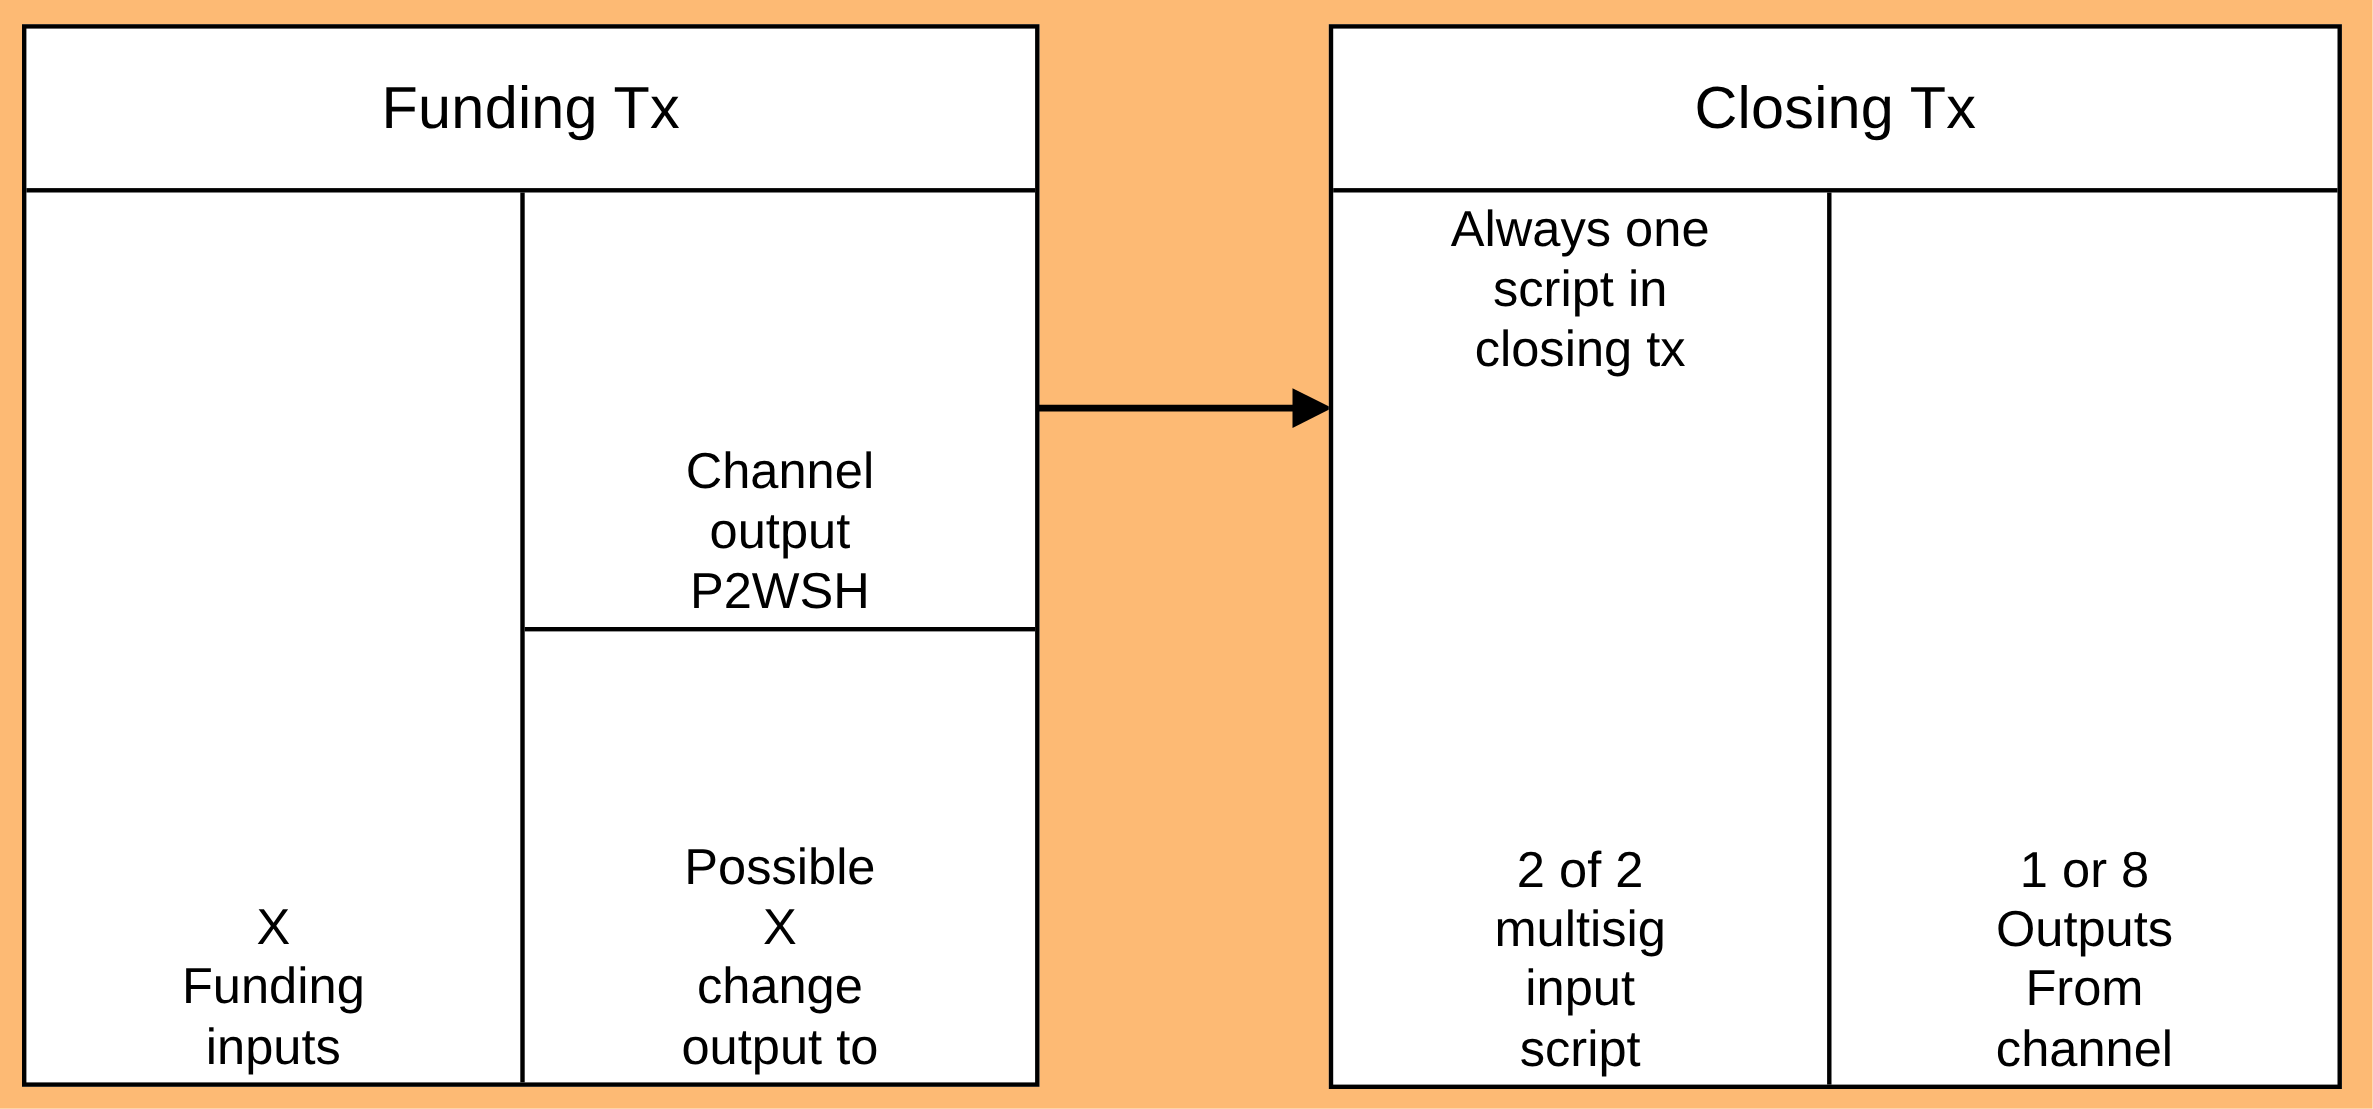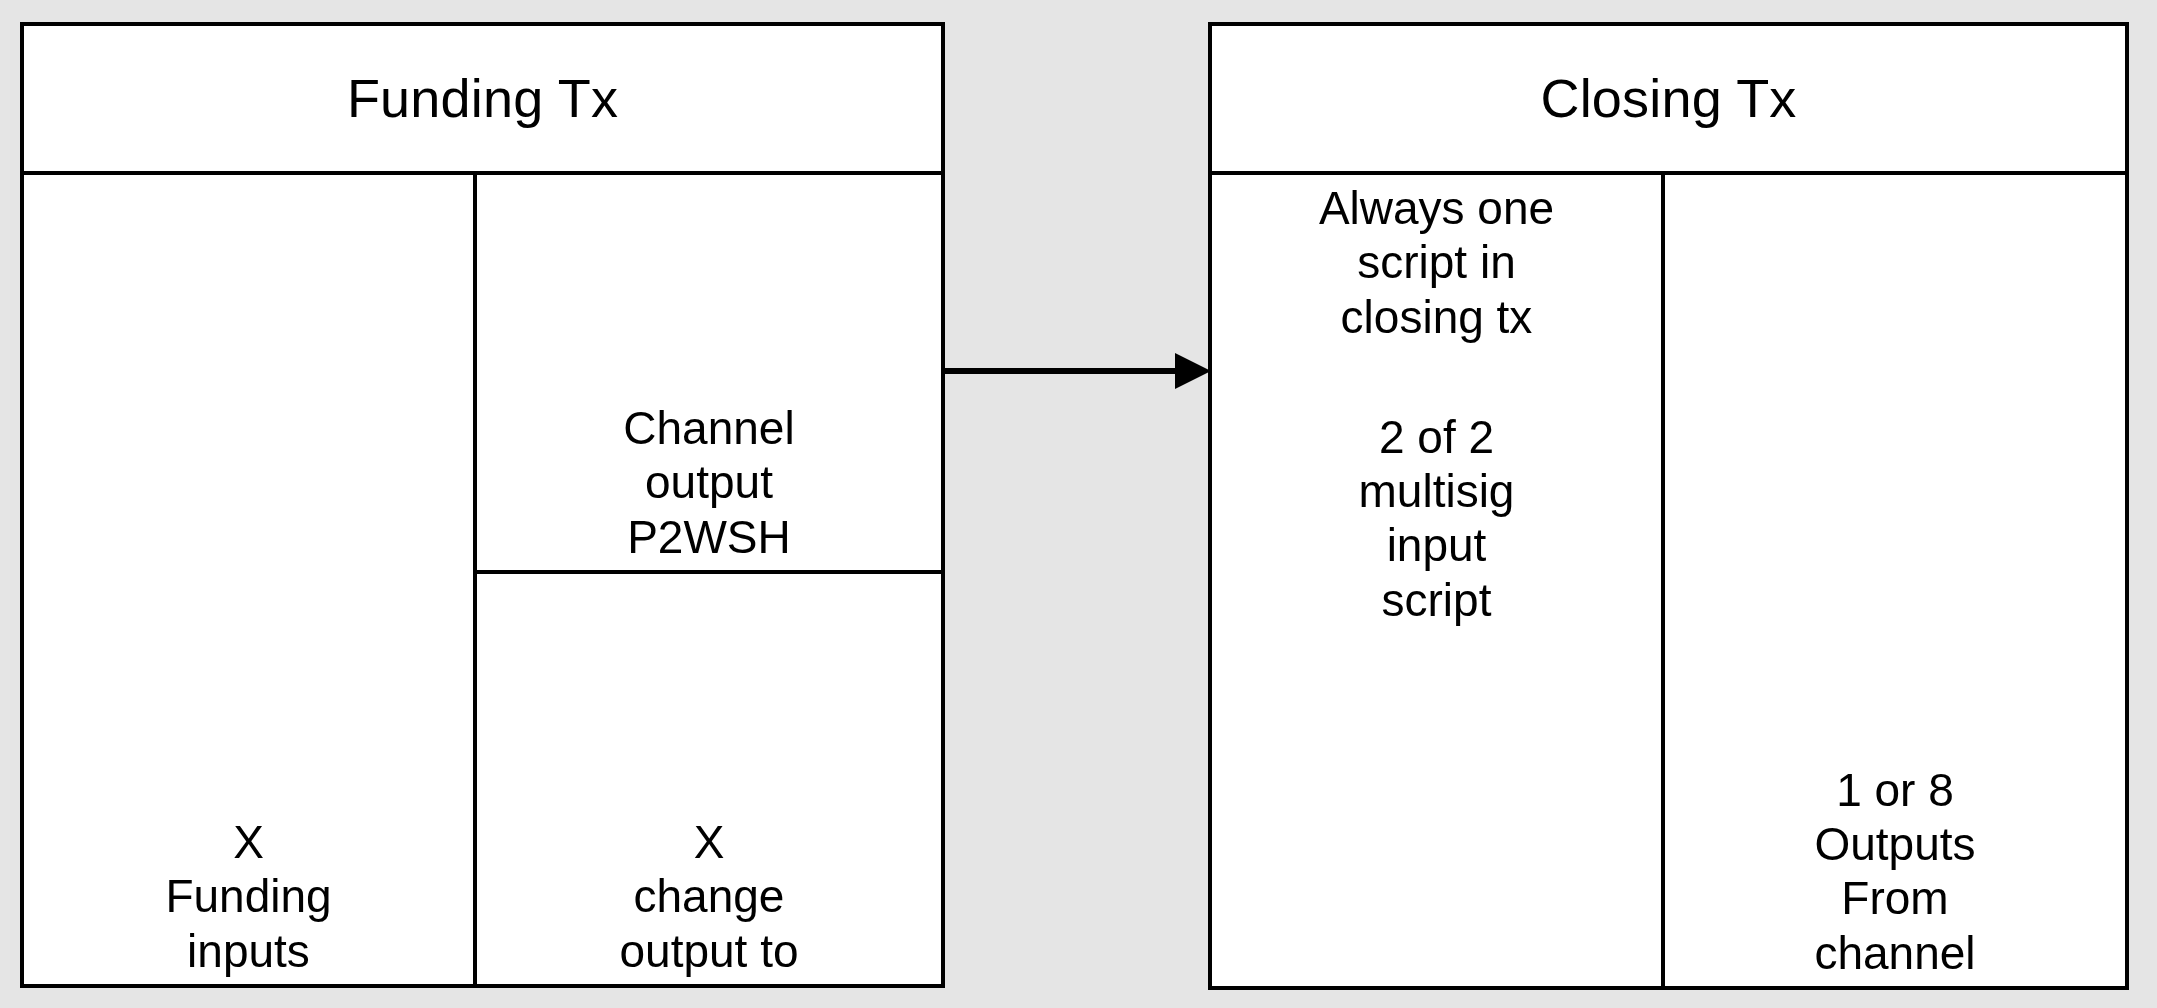--- a/index.html
+++ b/index.html
@@ -8,21 +8,21 @@
     background: #ffffff;
   }
   body {
     font-family: "Liberation Sans", sans-serif;
     color: #000000;
   }
   #canvas {
     position: relative;
     width: 2157px;
     height: 1008px;
-    background: #e5e5e5;
+    background: #fdba74;
     overflow: hidden;
   }
 
   
   .tx-box {
     position: absolute;
     box-sizing: border-box;
     border: 4px solid #000000;
     background: #ffffff;
     display: flex;
@@ -118,20 +118,21 @@
         <div class="tx-cell divided-bottom" style="height:399px;">
           <div class="cell-para">
             <div class="cell-line">Channel</div>
             <div class="cell-line">output</div>
             <div class="cell-line">P2WSH</div>
           </div>
         </div>
 
         <div class="tx-cell" style="flex:1 1 auto;">
           <div class="cell-para">
+            <div class="cell-line">Possible</div>
             <div class="cell-line">X</div>
             <div class="cell-line">change</div>
             <div class="cell-line">output to</div>
           </div>
         </div>
 
       </div>
     </div>
   </div>
 
@@ -142,21 +143,21 @@
 
   <div class="tx-box" style="left:1208px; top:22px; width:921px; height:968px;">
 
     <div class="tx-header" style="height:149px;">
       <div class="tx-title">Closing Tx</div>
     </div>
 
     <div class="tx-body">
 
       <div class="tx-col divided-right" style="width:453px;">
-        <div class="tx-cell" style="flex:1 1 auto; justify-content:flex-start; ">
+        <div class="tx-cell" style="flex:1 1 auto; justify-content:space-between; gap:31px;">
 
           <div class="cell-para">
             <div class="cell-line">Always one</div>
             <div class="cell-line">script in</div>
             <div class="cell-line">closing tx</div>
           </div>
 
           <div class="cell-para">
             <div class="cell-line">2 of 2</div>
             <div class="cell-line">multisig</div>

